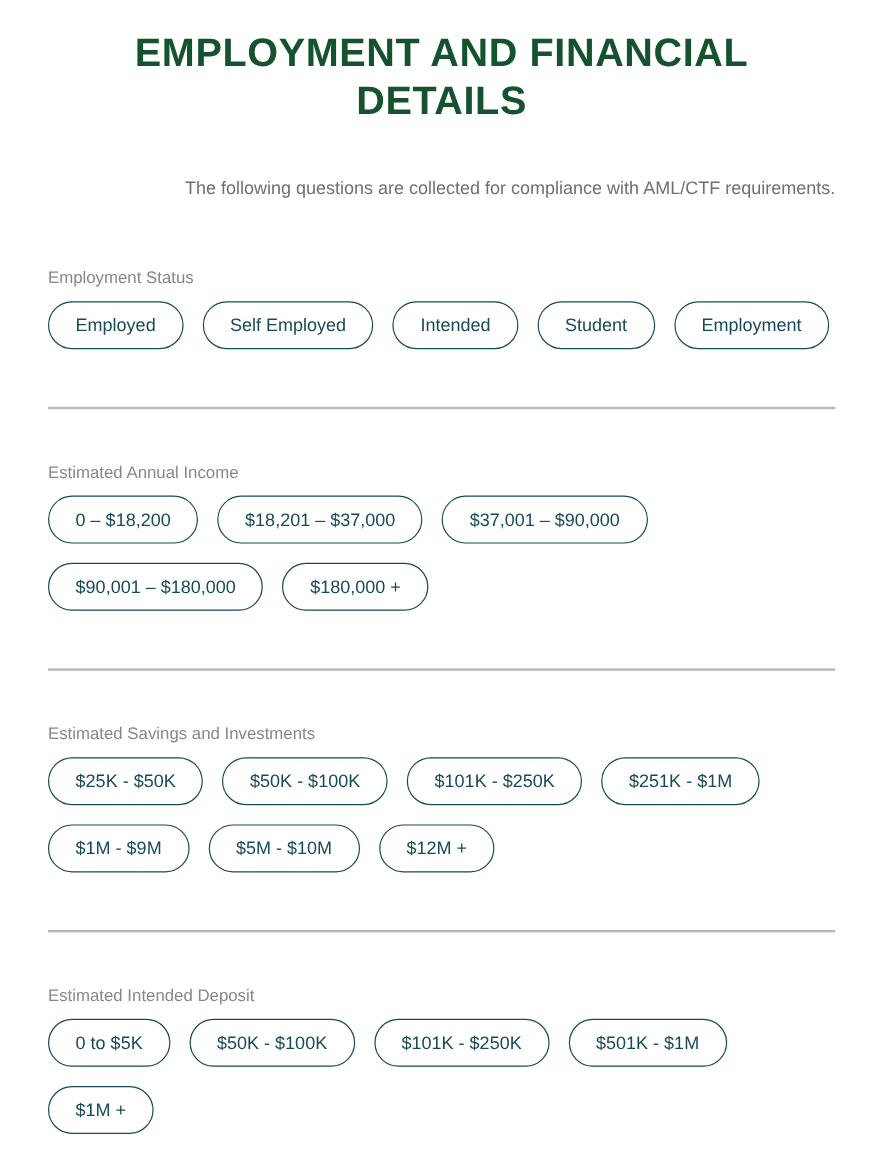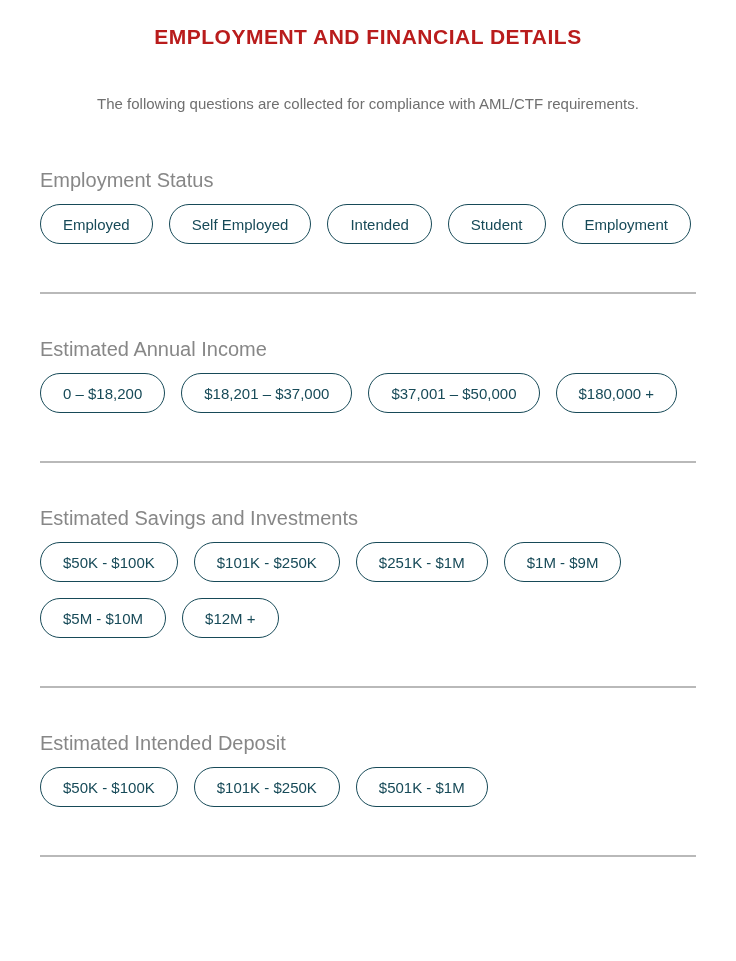--- a/index.html
+++ b/index.html
@@ -12,37 +12,37 @@
     font-family: "Liberation Sans", sans-serif;
   }
   .page {
     box-sizing: border-box;
     width: 736px;
     padding: 0 40px;
   }
   h1.title {
     margin: 24px 0 0 0;
     text-align: center;
-    font-size: 21px;
+    font-size: 33px;
     line-height: 1.2;
     font-weight: bold;
     letter-spacing: 0.5px;
-    color: #b91c1c;
+    color: #14532d;
   }
   p.subtitle {
     margin: 46px 0 0 0;
-    text-align: center;
+    text-align: right;
     font-size: 15px;
     color: #6f6f6f;
   }
   #sections {
     margin-top: 57px;
   }
   .section-label {
-    font-size: 20px;
+    font-size: 14px;
     color: #878787;
     margin-bottom: 12px;
   }
   .pill-group {
     display: flex;
     flex-wrap: wrap;
     gap: 16px;
   }
   button.pill {
     box-sizing: border-box;
@@ -82,42 +82,46 @@
           <button class="pill" type="button">Employment</button>
         </div>
     <hr class="divider">
   </section>
 
   <section class="form-section">
     <div class="section-label">Estimated Annual Income</div>
     <div class="pill-group">
           <button class="pill" type="button">0 – $18,200</button>
           <button class="pill" type="button">$18,201 – $37,000</button>
-          <button class="pill" type="button">$37,001 – $50,000</button>
+          <button class="pill" type="button">$37,001 – $90,000</button>
+          <button class="pill" type="button">$90,001 – $180,000</button>
           <button class="pill" type="button">$180,000 +</button>
         </div>
     <hr class="divider">
   </section>
 
   <section class="form-section">
     <div class="section-label">Estimated Savings and Investments</div>
     <div class="pill-group">
+          <button class="pill" type="button">$25K - $50K</button>
           <button class="pill" type="button">$50K - $100K</button>
           <button class="pill" type="button">$101K - $250K</button>
           <button class="pill" type="button">$251K - $1M</button>
           <button class="pill" type="button">$1M - $9M</button>
           <button class="pill" type="button">$5M - $10M</button>
           <button class="pill" type="button">$12M +</button>
         </div>
     <hr class="divider">
   </section>
 
   <section class="form-section">
     <div class="section-label">Estimated Intended Deposit</div>
     <div class="pill-group">
+          <button class="pill" type="button">0 to $5K</button>
           <button class="pill" type="button">$50K - $100K</button>
           <button class="pill" type="button">$101K - $250K</button>
           <button class="pill" type="button">$501K - $1M</button>
+          <button class="pill" type="button">$1M +</button>
         </div>
     <hr class="divider">
   </section>
 </div>
 </main>
 
 </body></html>

